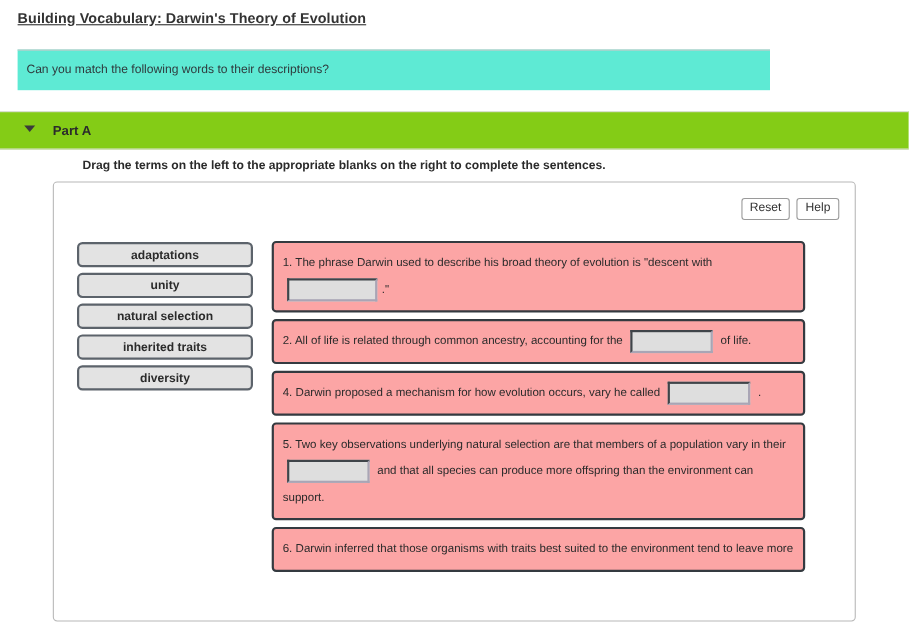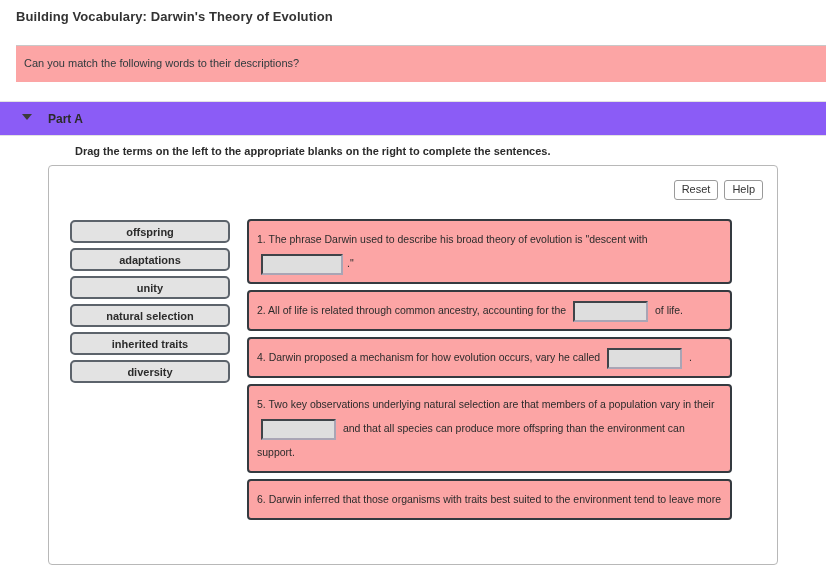--- a/index.html
+++ b/index.html
@@ -19,49 +19,50 @@
 
   
   .page-title {
     position: absolute;
     left: 16px;
     top: 9px;
     font-size: 13px;
     font-weight: bold;
     color: #333333;
     letter-spacing: 0.1px;
+    text-decoration: underline;
   }
 
   
   .info-banner {
     position: absolute;
     left: 16px;
     top: 45px;
-    width: 810px;
+    width: 684px;
     height: 37px;
-    background: #fca5a5;
+    background: #5eead4;
     border-top: 1px solid #c8c8c8;
     box-sizing: border-box;
   }
   .info-banner-text {
     position: absolute;
     left: 8px;
     top: 11px;
     font-size: 11px;
     color: #2f3a3d;
   }
 
   
   .part-band {
     position: absolute;
     left: 0px;
     top: 101px;
     width: 826px;
     height: 35px;
-    background: #8b5cf6;
+    background: #84cc16;
     border-top: 1px solid #e2e2e2;
     border-bottom: 1px solid #e2e2e2;
     box-sizing: border-box;
   }
   .part-toggle {
     position: absolute;
     left: 22px;
     top: 12px;
     width: 0;
     height: 0;
@@ -203,21 +204,20 @@
 <div class="drag-instruction">Drag the terms on the left to the appropriate blanks on the right to complete the sentences.</div>
 
 <div class="exercise-panel">
 
   <div class="panel-toolbar">
     <button class="tool-btn">Reset</button>
     <button class="tool-btn">Help</button>
   </div>
 
   <div class="terms-bank">
-      <div class="term-tile">offspring</div>
       <div class="term-tile">adaptations</div>
       <div class="term-tile">unity</div>
       <div class="term-tile">natural selection</div>
       <div class="term-tile">inherited traits</div>
       <div class="term-tile">diversity</div>
     </div>
 
   <div class="sentences">
       <div class="sentence-box"><span class="seg">1.</span><span class="seg"> The phrase Darwin used to describe his broad theory of evolution is "descent with </span><span class="blank-slot wide"></span><span class="seg">."</span></div>
       <div class="sentence-box"><span class="seg">2.</span><span class="seg"> All of life is related through common ancestry, accounting for the </span><span class="blank-slot"></span><span class="seg"> of life.</span></div>

